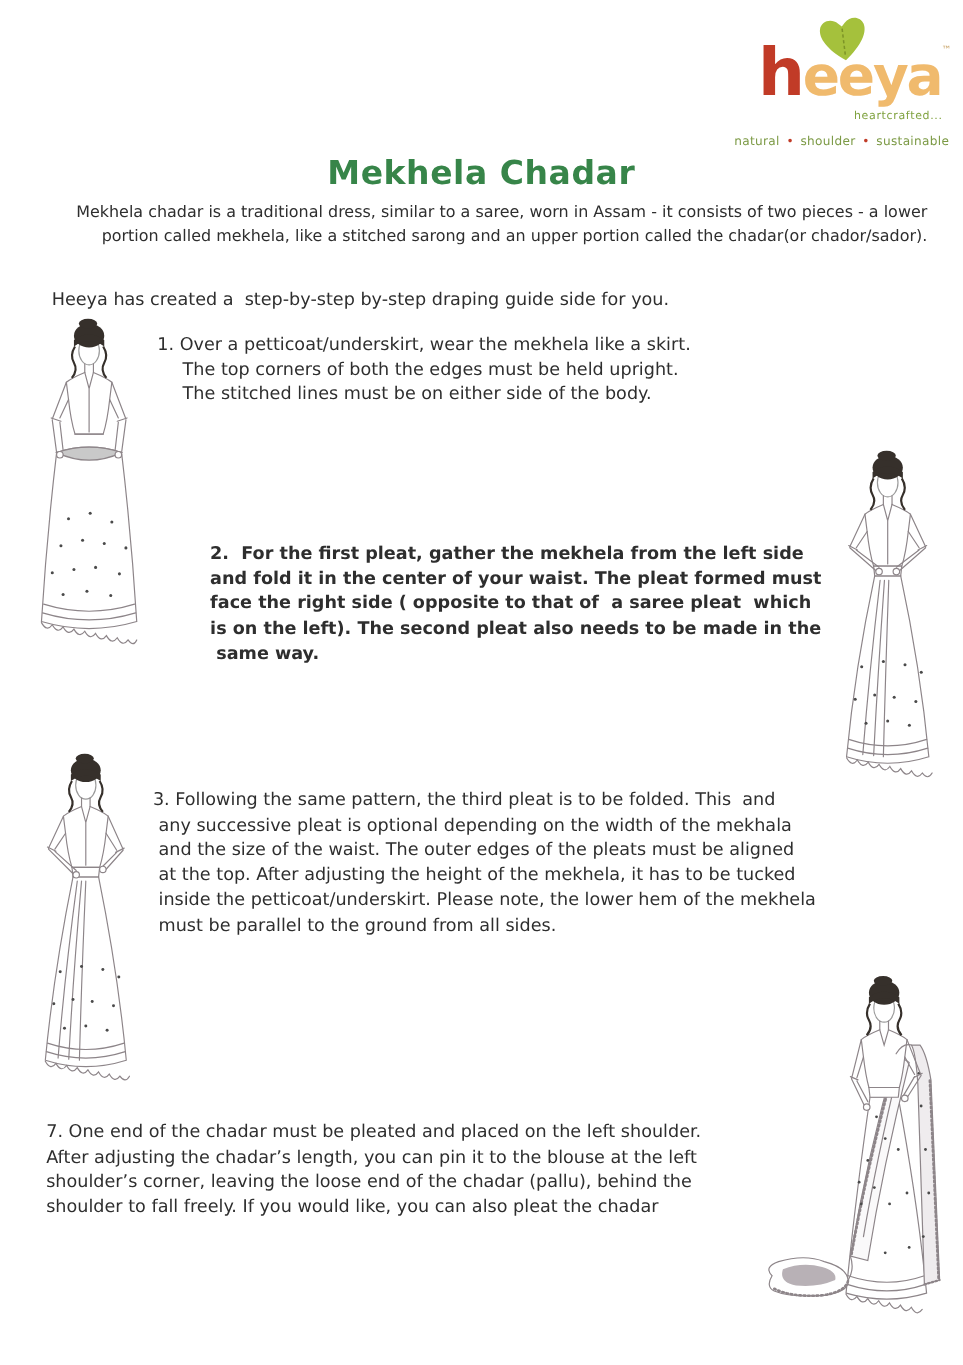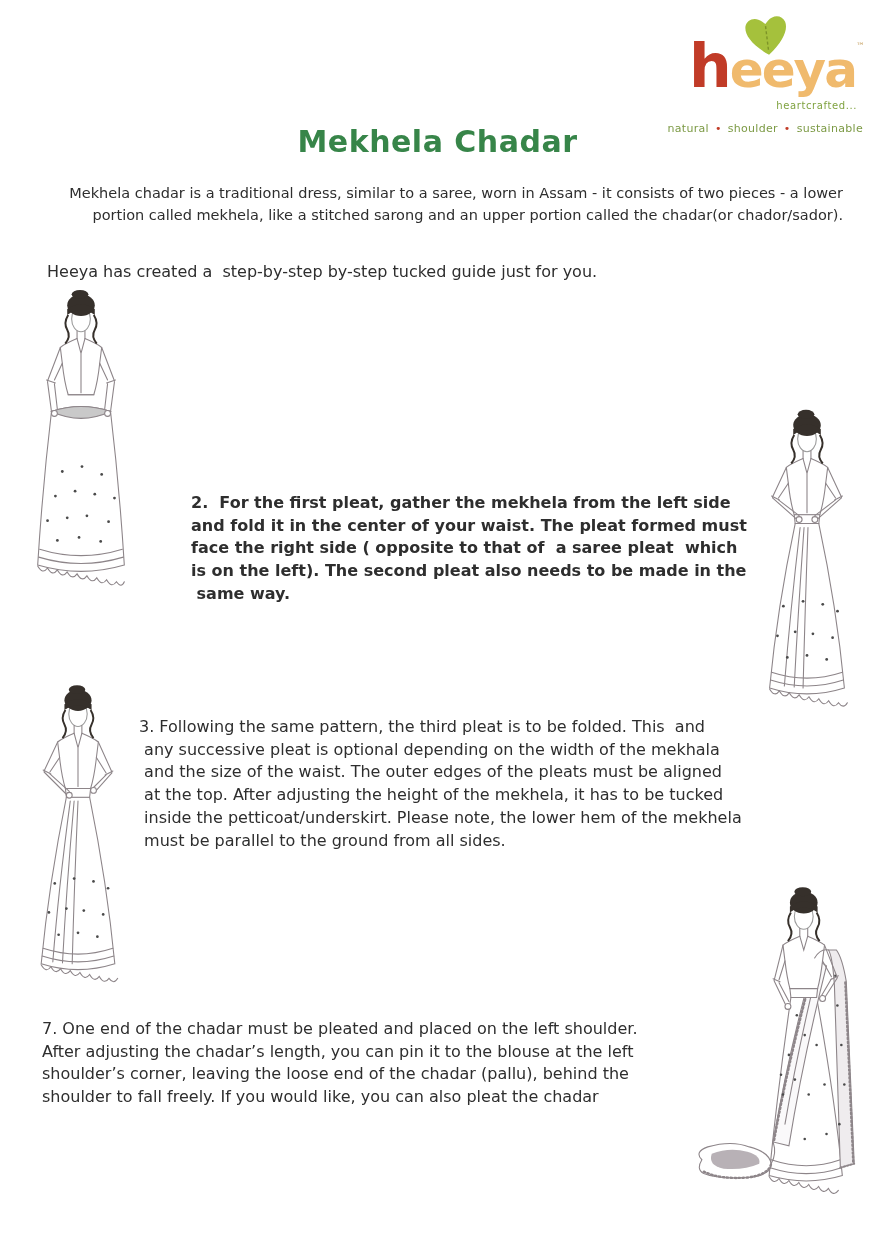--- a/index.html
+++ b/index.html
@@ -11,21 +11,21 @@
   .logo-word{position:absolute;top:12px;left:18px;line-height:1;letter-spacing:-2px;white-space:nowrap;}
   .brand-h{color:#c13b27;font-size:60px;font-weight:bold;}
   .brand-rest{color:#f0ba6d;font-size:50px;font-weight:bold;}
   .tm{color:#c9a56a;font-size:9px;vertical-align:38px;letter-spacing:0;}
   .heart{position:absolute;top:-10px;left:72px;transform:rotate(-7deg);}
   .tagline{position:absolute;top:76px;right:4px;color:#7fa23f;font-size:10px;letter-spacing:0.6px;}
   .values{position:absolute;top:98px;right:-2px;white-space:nowrap;font-size:11px;color:#7c9a45;letter-spacing:0.3px;}
   .values .dot{color:#c13b27;margin:0 6px;font-size:11px;}
 
   
-  .title{position:absolute;top:124px;left:0;width:100%;text-align:center;margin:0;
+  .title{position:absolute;top:140px;left:0;width:100%;text-align:center;margin:0;
          font-size:30px;font-weight:bold;color:#378549;letter-spacing:0.5px;}
   .intro{position:absolute;top:167px;left:33px;width:810px;text-align:right;
          font-size:14.5px;line-height:1.55;}
   .subtitle{position:absolute;top:246px;left:47px;font-size:16px;white-space:pre-wrap;}
   .step{position:absolute;font-size:16px;line-height:1.42;white-space:pre-wrap;}
   .step1{top:302px;left:143px;width:640px;padding-left:23px;text-indent:-23px;}
   .step2{top:492px;left:191px;width:620px;font-weight:bold;}
   .step3{top:716px;left:139px;width:724px;}
   .step4{top:1018px;left:42px;width:712px;}
 
@@ -52,22 +52,25 @@
       <span class="brand-h">h</span><span class="brand-rest">eeya</span><span class="tm">™</span>
     </div>
     <div class="tagline">heartcrafted...</div>
     <div class="values">
       <span>natural</span><span class="dot">•</span><span>shoulder</span><span class="dot">•</span><span>sustainable</span>
     </div>
   </div>
 
   <h1 class="title">Mekhela Chadar</h1>
   <p class="intro">Mekhela chadar is a traditional dress, similar to a saree, worn in Assam - it consists of two pieces - a lower portion called mekhela, like a stitched sarong and an upper portion called the chadar(or chador/sador).</p>
-  <p class="subtitle">Heeya has created a  step-by-step by-step tucked guide just for you.</p>
-
+  <p class="subtitle">Heeya has created a  step-by-step by-step draping guide side for you.</p>
+
+  <div class="step step1">1. Over a petticoat/underskirt, wear the mekhela like a skirt.
+The top corners of both the edges must be held upright.
+The stitched lines must be on either side of the body.</div>
   <div class="step step2">2.  For the first pleat, gather the mekhela from the left side
 and fold it in the center of your waist. The pleat formed must
 face the right side ( opposite to that of  a saree pleat  which
 is on the left). The second pleat also needs to be made in the
  same way.</div>
   <div class="step step3">3. Following the same pattern, the third pleat is to be folded. This  and
  any successive pleat is optional depending on the width of the mekhala
  and the size of the waist. The outer edges of the pleats must be aligned
  at the top. After adjusting the height of the mekhela, it has to be tucked
  inside the petticoat/underskirt. Please note, the lower hem of the mekhela

